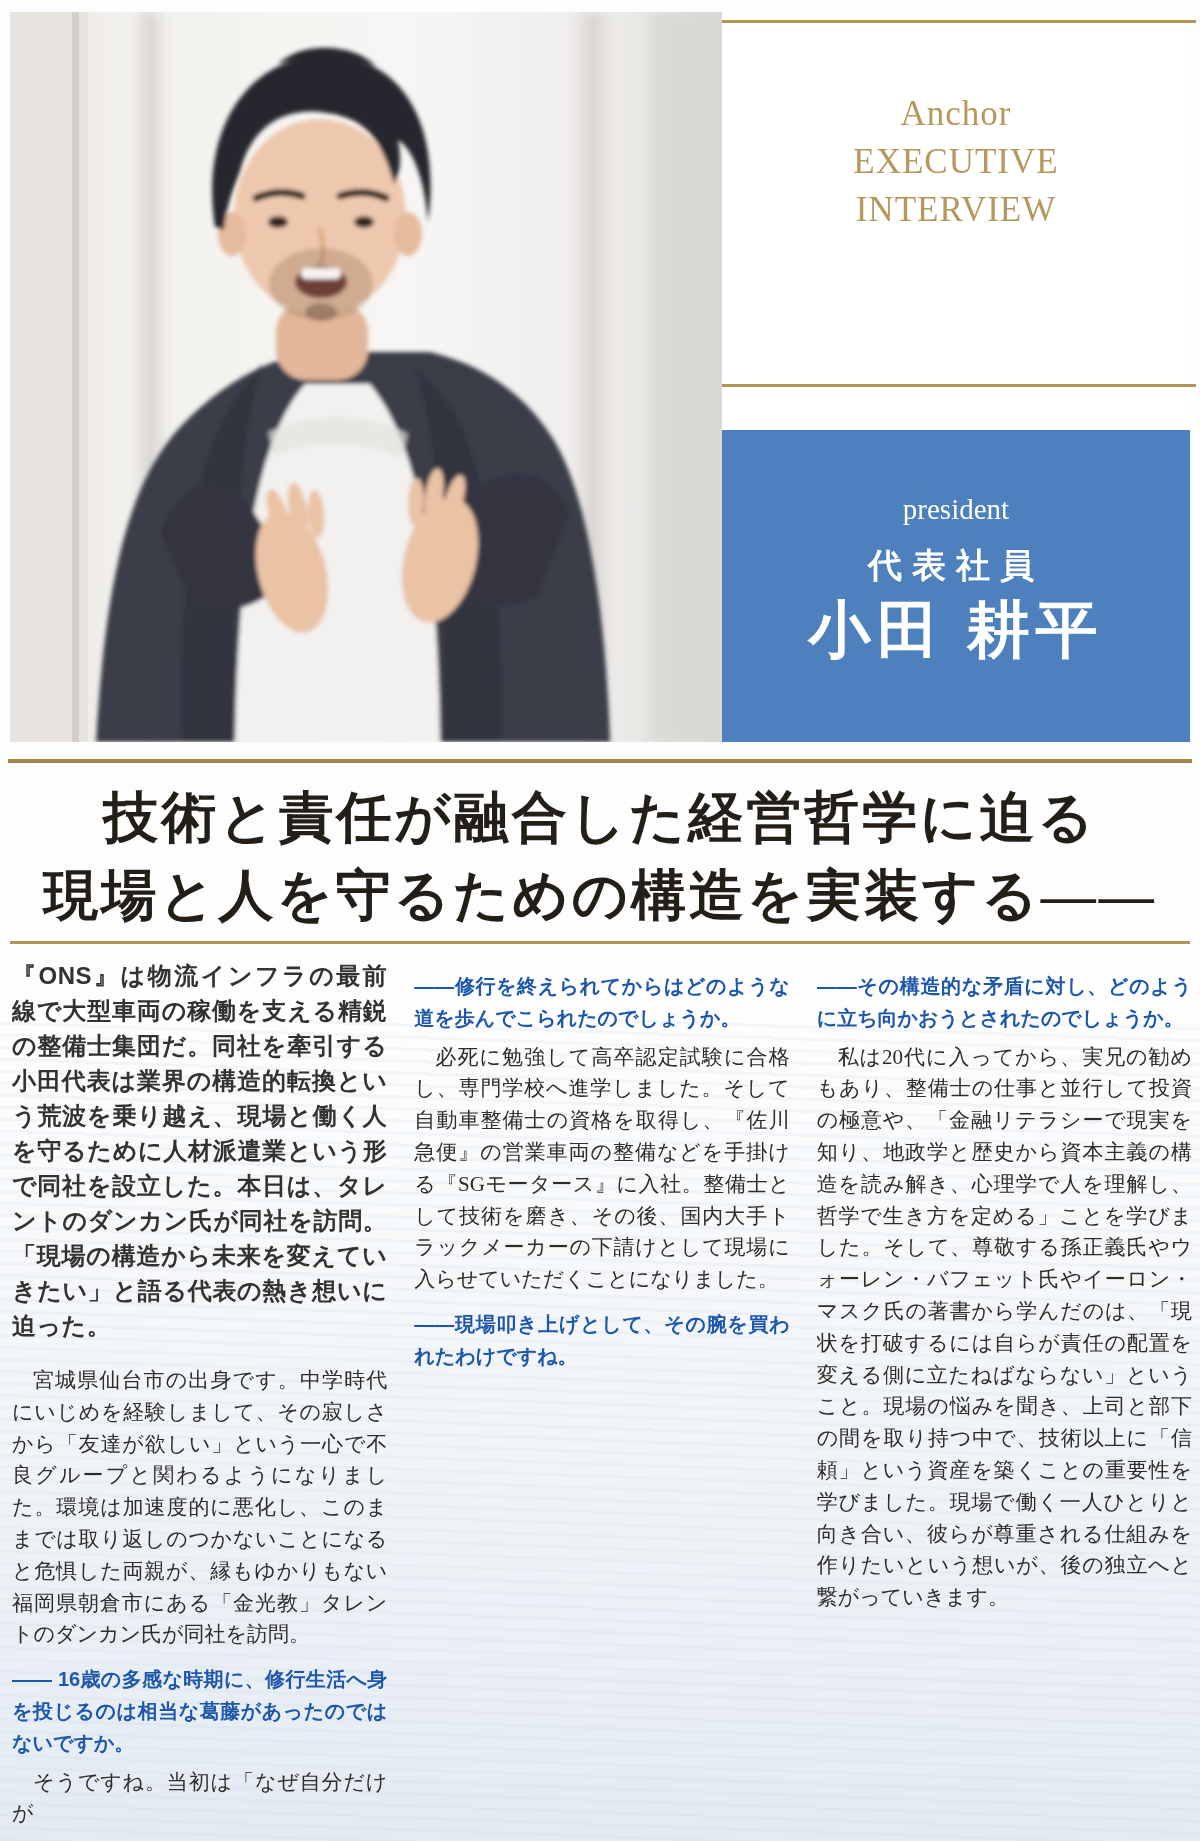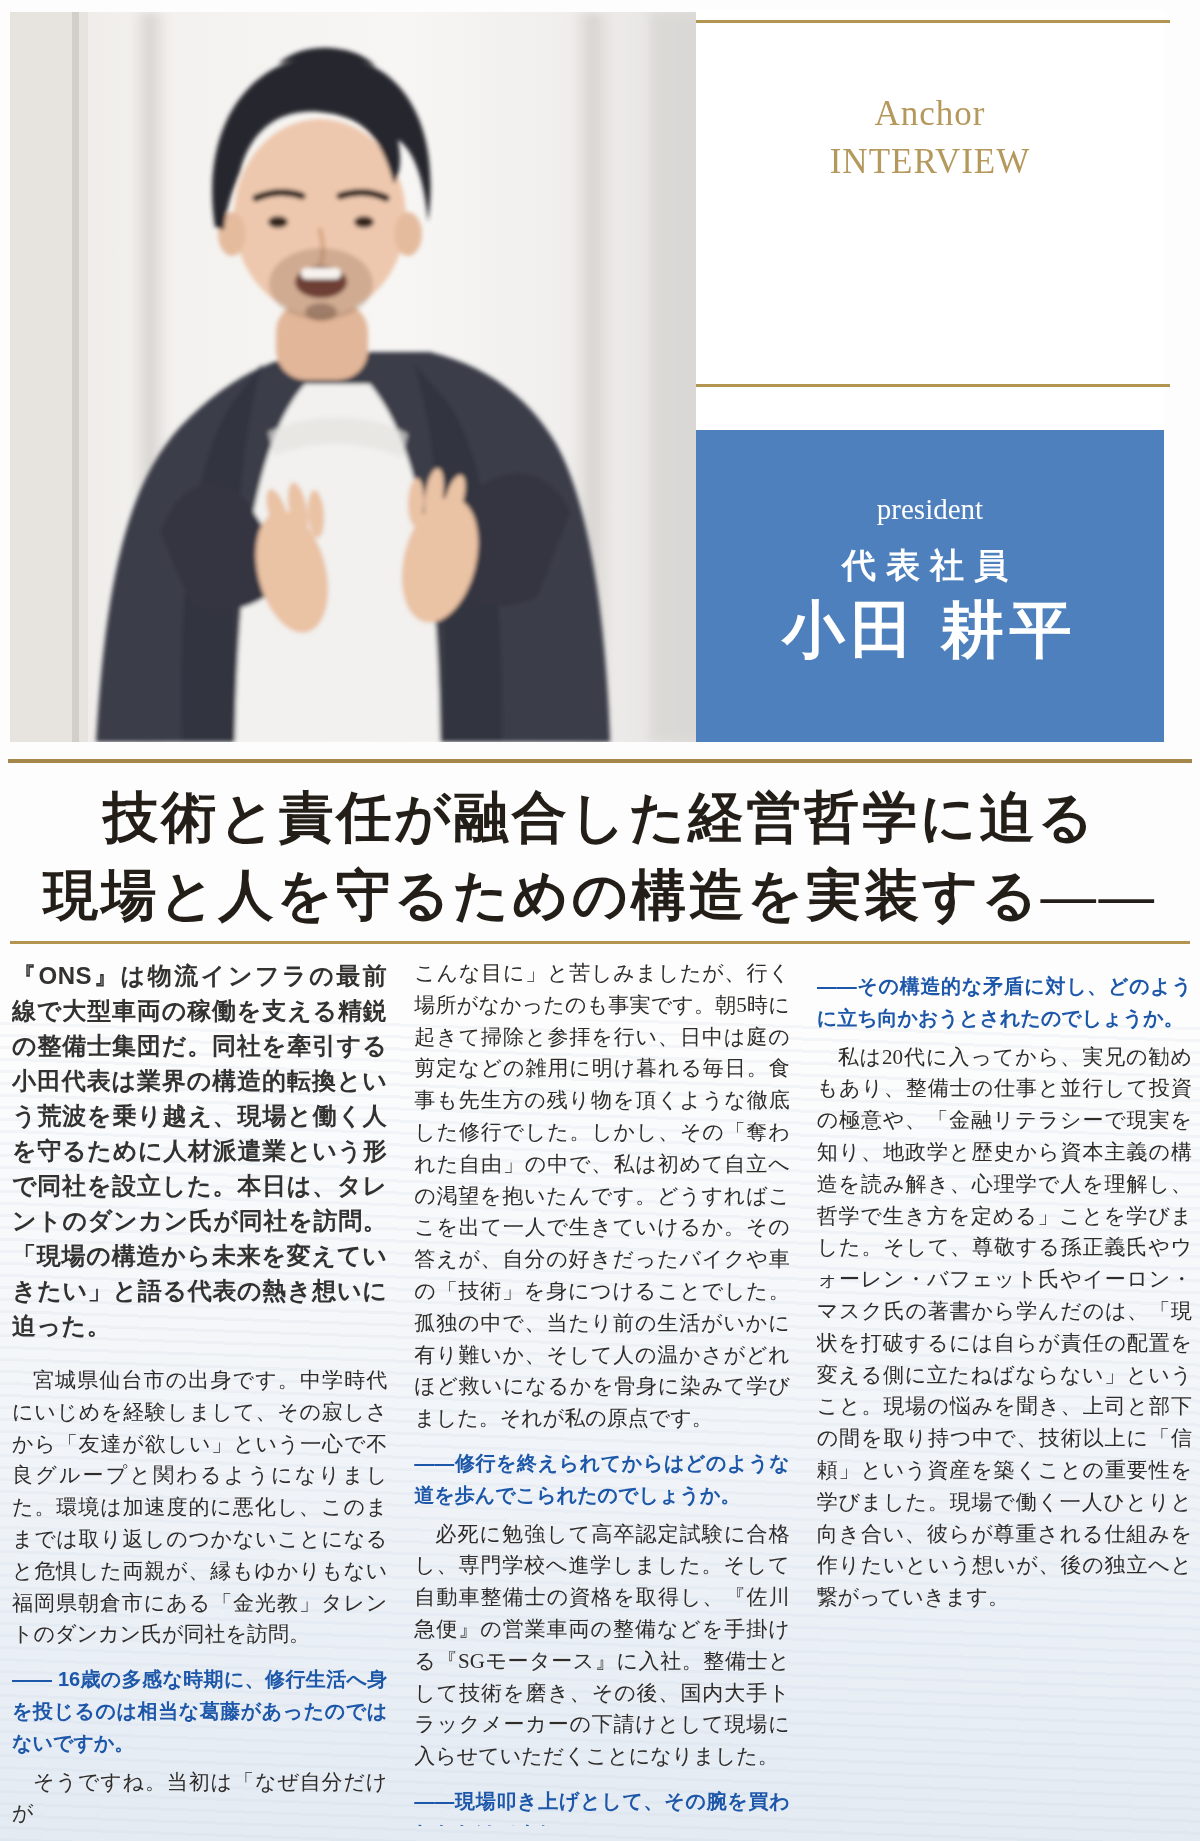--- a/index.html
+++ b/index.html
@@ -20,21 +20,21 @@
     pointer-events:none;z-index:0;
   }
   
   .photo{
     position:absolute;left:10px;top:12px;width:712px;height:730px;
     background:#efedea;overflow:hidden;
   }
   .photo svg{display:block;width:100%;height:100%;}
   
   .panel{
-    position:absolute;left:696px;top:10px;width:468px;height:732px;
+    position:absolute;left:722px;top:10px;width:468px;height:732px;
     background:#ffffff;
   }
   .panel .rule{position:absolute;left:0;width:474px;height:3px;}
   .rule-a{top:10px;}
   .rule-b{top:374px;}
   .brand{
     position:absolute;left:0;top:80px;width:100%;
     text-align:center;
     font-size:35px;line-height:48px;letter-spacing:1px;
     font-family:"Liberation Serif","DejaVu Serif",serif;
@@ -181,20 +181,21 @@
           <ellipse cx="406" cy="490" rx="8" ry="24" transform="rotate(2 406 490)"></ellipse>
         </g>
       </g>
     </svg>
   </div>
 
   <div class="panel">
     <div class="rule rule-a" style="background: rgb(178, 149, 81);"></div>
     <div class="brand" style="color: rgb(181, 152, 92);">
       <div>Anchor</div>
+      <div>EXECUTIVE</div>
       <div>INTERVIEW</div>
     </div>
     <div class="rule rule-b" style="background: rgb(178, 149, 81);"></div>
     <div class="bluebox" style="background: rgb(78, 128, 189);">
       <div class="role-en">president</div>
       <div class="role-jp">代表社員</div>
       <div class="name">小田 耕平</div>
     </div>
   </div>
 
@@ -208,21 +209,20 @@
   <div class="rule-article" style="background: rgb(178, 149, 81);"></div>
 
   <div class="article">
     <div class="col">
         <p class="lead">『ONS』は物流インフラの最前線で大型車両の稼働を支える精鋭の整備士集団だ。同社を牽引する小田代表は業界の構造的転換という荒波を乗り越え、現場と働く人を守るために人材派遣業という形で同社を設立した。本日は、タレントのダンカン氏が同社を訪問。「現場の構造から未来を変えていきたい」と語る代表の熱き想いに迫った。</p>
         <p class="body indent">宮城県仙台市の出身です。中学時代にいじめを経験しまして、その寂しさから「友達が欲しい」という一心で不良グループと関わるようになりました。環境は加速度的に悪化し、このままでは取り返しのつかないことになると危惧した両親が、縁もゆかりもない福岡県朝倉市にある「金光教」タレントのダンカン氏が同社を訪問。</p>
         <h3 class="q" style="color: rgb(29, 87, 169);">—— 16歳の多感な時期に、修行生活へ身を投じるのは相当な葛藤があったのではないですか。</h3>
         <p class="body indent">そうですね。当初は「なぜ自分だけが</p>
       </div>
     <div class="col">
-        <p class="body">こんな目に」と苦しみましたが、行く場所がなかったのも事実です。朝5時に起きて掃除と参拝を行い、日中は庭の剪定などの雑用に明け暮れる毎日。食事も先生方の残り物を頂くような徹底した修行でした。しかし、その「奪われた自由」の中で、私は初めて自立への渇望を抱いたんです。どうすればここを出て一人で生きていけるか。その答えが、自分の好きだったバイクや車の「技術」を身につけることでした。孤独の中で、当たり前の生活がいかに有り難いか、そして人の温かさがどれほど救いになるかを骨身に染みて学びました。それが私の原点です。</p>
         <h3 class="q" style="color: rgb(29, 87, 169);">——修行を終えられてからはどのような道を歩んでこられたのでしょうか。</h3>
         <p class="body indent">必死に勉強して高卒認定試験に合格し、専門学校へ進学しました。そして自動車整備士の資格を取得し、『佐川急便』の営業車両の整備などを手掛ける『SGモータース』に入社。整備士として技術を磨き、その後、国内大手トラックメーカーの下請けとして現場に入らせていただくことになりました。</p>
         <h3 class="q" style="color: rgb(29, 87, 169);">——現場叩き上げとして、その腕を買われたわけですね。</h3>
       </div>
     <div class="col">
         <h3 class="q" style="color: rgb(29, 87, 169);">——その構造的な矛盾に対し、どのように立ち向かおうとされたのでしょうか。</h3>
         <p class="body indent">私は20代に入ってから、実兄の勧めもあり、整備士の仕事と並行して投資の極意や、「金融リテラシーで現実を知り、地政学と歴史から資本主義の構造を読み解き、心理学で人を理解し、哲学で生き方を定める」ことを学びました。そして、尊敬する孫正義氏やウォーレン・バフェット氏やイーロン・マスク氏の著書から学んだのは、「現状を打破するには自らが責任の配置を変える側に立たねばならない」ということ。現場の悩みを聞き、上司と部下の間を取り持つ中で、技術以上に「信頼」という資産を築くことの重要性を学びました。現場で働く一人ひとりと向き合い、彼らが尊重される仕組みを作りたいという想いが、後の独立へと繋がっていきます。</p>
       </div>
   </div>
 

